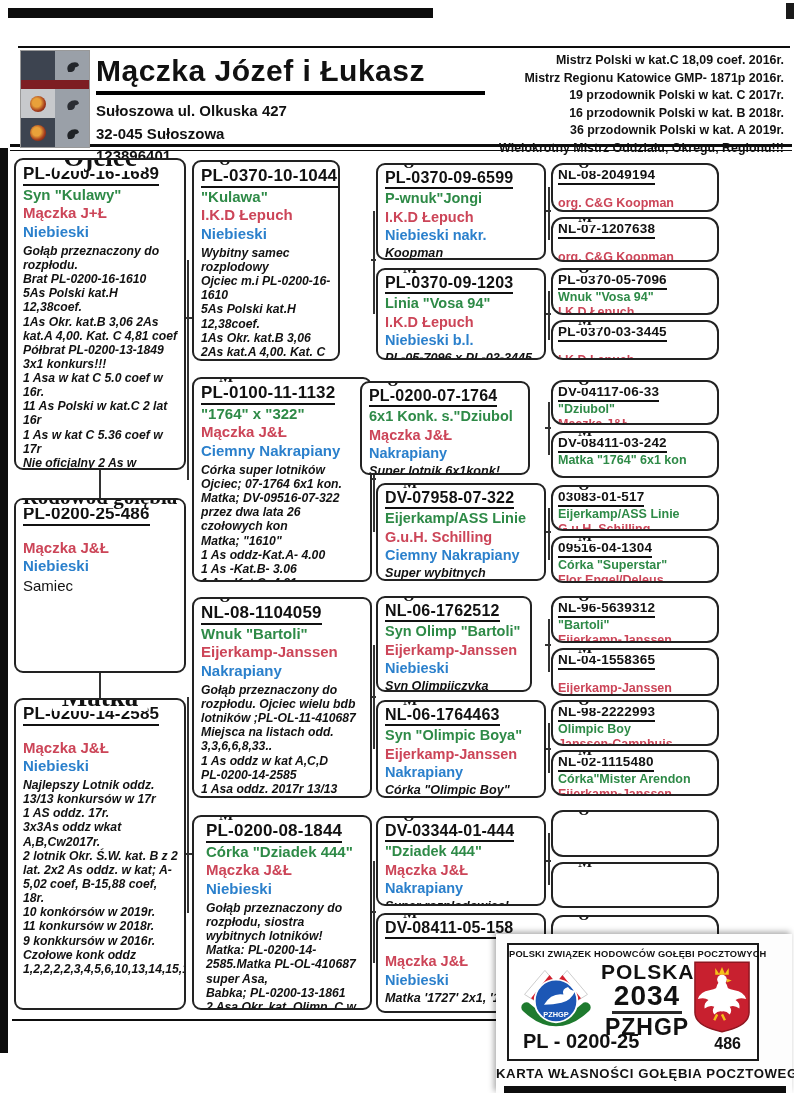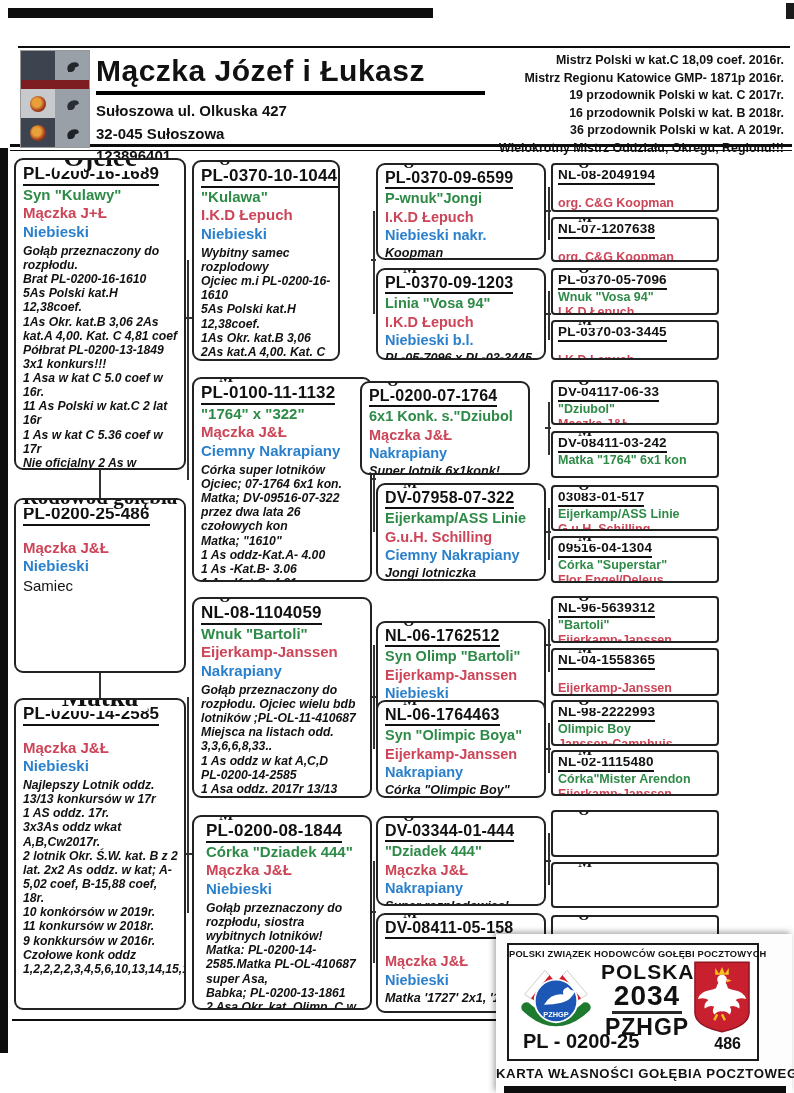--- a/index.html
+++ b/index.html
@@ -39,21 +39,21 @@
   .gname{font-weight:bold;font-size:15px;color:var(--green);line-height:1.25;white-space:nowrap;}
   .breeder{font-weight:bold;font-size:15px;color:var(--red);line-height:1.25;white-space:nowrap;}
   .pcolor{font-weight:bold;font-size:15px;color:var(--blue);line-height:1.25;white-space:nowrap;}
   .sex{font-size:15px;line-height:1.3;}
   .notes{font-weight:bold;font-style:italic;font-size:12.2px;line-height:1.16;white-space:pre-line;margin-top:2px;}
   .spacer{height:13px;}
 
   .small .ring{font-size:13.5px;}
   .small .ring > span{border-bottom-width:2px;}
   .small .gname,.small .breeder,.small .pcolor{font-size:12.5px;line-height:1.2;}
-  .small.pbox{border-radius:4px;padding:2px 5px;}
+  .small.pbox{border-radius:12px;padding:2px 5px;}
   .small .spacer{height:11px;}
   .gen3 .ring{font-size:16px;}
   .gen3 .gname,.gen3 .breeder,.gen3 .pcolor{font-size:14.5px;}
   .gen3 .notes{font-size:12.6px;}
 
   .conn{position:absolute;background:#333;z-index:1;}
 
   
   .stamp-card{position:absolute;left:496px;top:934px;width:296px;height:159px;background:#fdfdfd;z-index:10;box-shadow:-2px -2px 6px rgba(0,0,0,.35);}
   .stamp-inner{position:absolute;left:11px;top:9px;width:248px;height:114px;border:2.5px solid #1a1a1a;background:#fff;}
@@ -251,23 +251,23 @@
         <div class="breeder">Mączka J&amp;Ł</div>
         <div class="pcolor">Nakrapiany</div>
         <div class="notes">Super lotnik  6x1konk!</div>
       </div>
       <div class="pbox gen3" style="left: 376px; top: 483px; width: 170px; height: 98px;">
         <div class="pbox-label lab-om">M</div>
         <div class="ring"><span>DV-07958-07-322</span></div>
         <div class="gname">Eijerkamp/ASS Linie</div>
         <div class="breeder">G.u.H. Schilling</div>
         <div class="pcolor">Ciemny Nakrapiany</div>
-        <div class="notes">Jongi lotniczka</div>
-      </div>
-      <div class="pbox gen3" style="left: 376px; top: 621px; width: 170px; height: 96px;">
+        <div class="notes">Super wybitnych</div>
+      </div>
+      <div class="pbox gen3" style="left: 376px; top: 596px; width: 156px; height: 96px;">
         <div class="pbox-label lab-om">O</div>
         <div class="ring"><span>NL-06-1762512</span></div>
         <div class="gname">Syn Olimp "Bartoli"</div>
         <div class="breeder">Eijerkamp-Janssen</div>
         <div class="pcolor">Niebieski</div>
         <div class="notes">Syn Olimpijczyka "Bartoli"</div>
       </div>
       <div class="pbox gen3" style="left: 376px; top: 700px; width: 170px; height: 98px;">
         <div class="pbox-label lab-om">M</div>
         <div class="ring"><span>NL-06-1764463</span></div>

